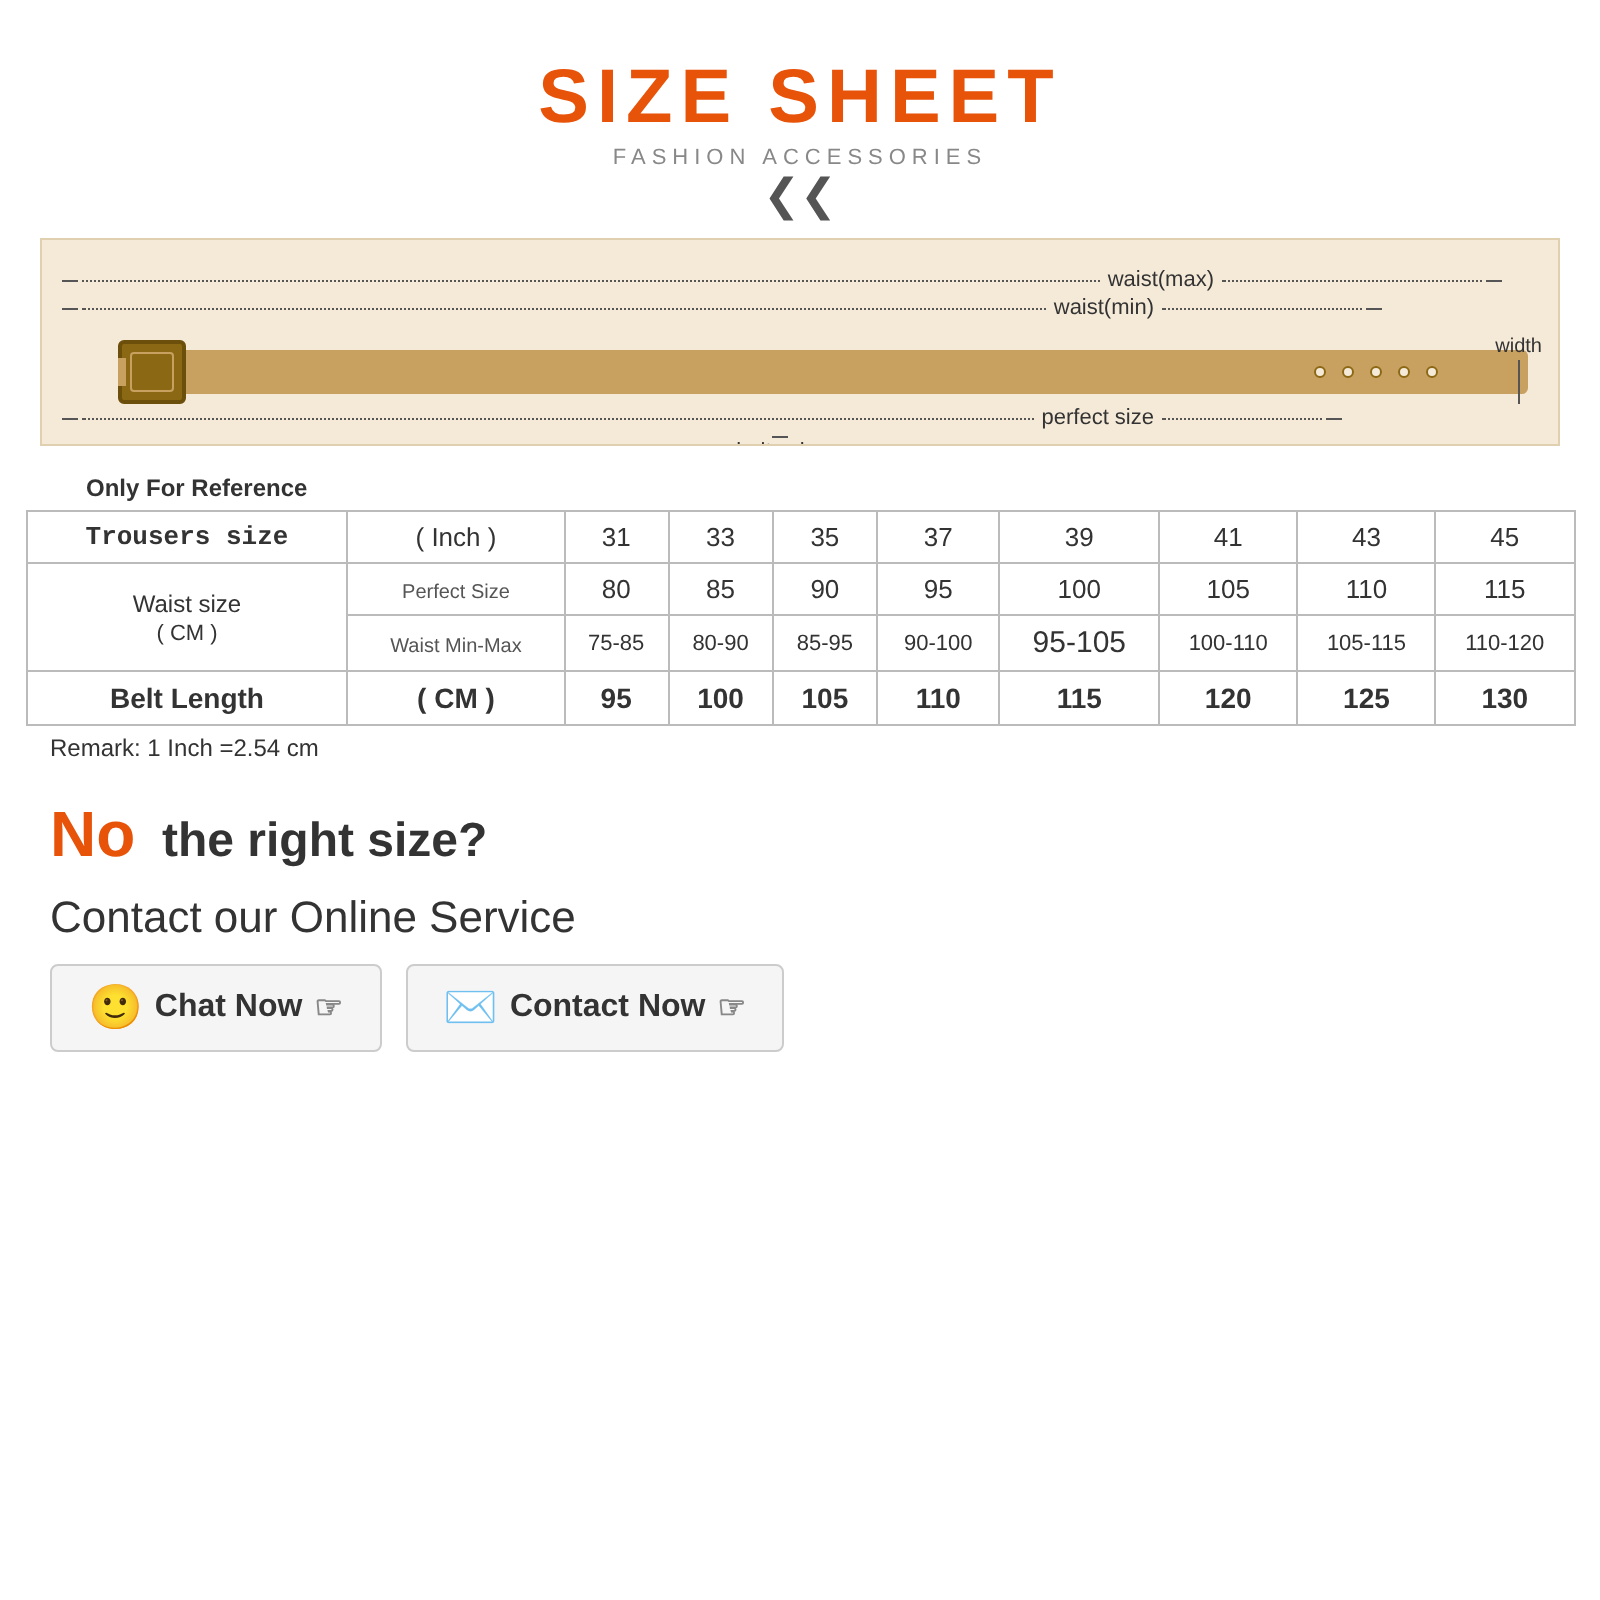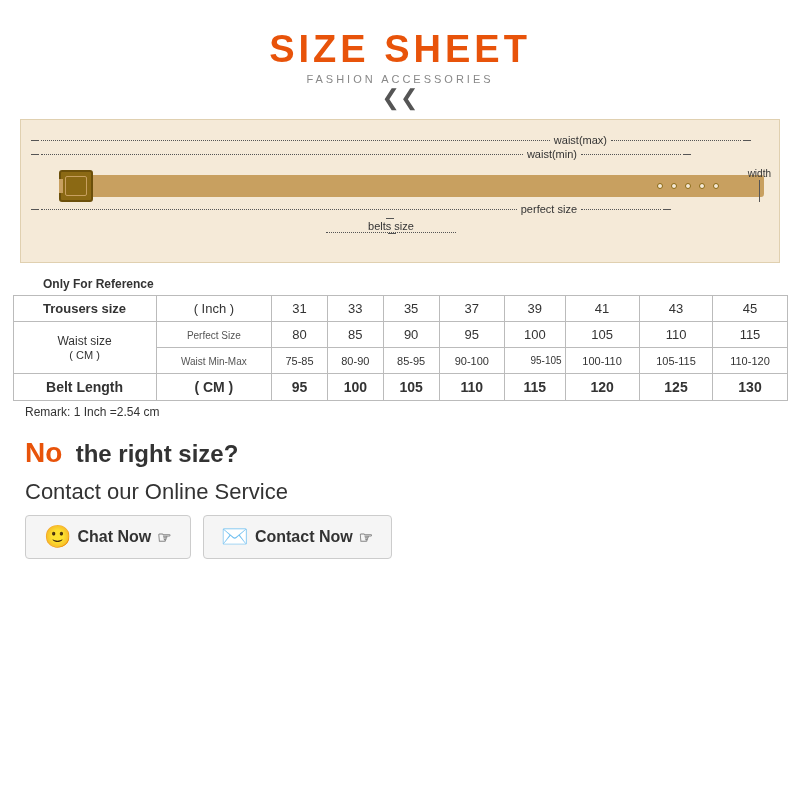--- a/index.html
+++ b/index.html
@@ -34,21 +34,21 @@
     }
     .chevron {
       font-size: 22px;
       color: #555;
       margin-top: 2px;
       line-height: 1;
     }
     
     .belt-diagram {
       width: 760px;
-      height: 144px;
+      height: 104px;
       background: #f5ead8;
       margin-top: 10px;
       position: relative;
       border: 1px solid #e0d0b0;
       overflow: hidden;
     }
     
     .belt-strap {
       position: absolute;
       top: 55px;
@@ -131,21 +131,21 @@
       align-self: flex-start;
       margin-left: 10px;
     }
     .no-right-size {
       font-size: 24px;
       font-weight: bold;
       color: #333;
     }
     .no-right-size .no-word {
       color: #e8530a;
-      font-size: 28px;
+      font-size: 32px;
     }
     .contact-service {
       font-size: 22px;
       font-weight: normal;
       color: #333;
       margin-top: 10px;
     }
     .service-buttons {
       display: flex;
       gap: 12px;
@@ -247,21 +247,21 @@
       <span style="display:inline-block; width:130px; border-top:1px dotted #555;"></span>
       <span style="display:inline-block; width:8px; height:1px; background:#555; margin-left:2px;"></span>
     </div>
   </div>
 
   <div class="only-ref">Only For Reference</div>
 
   <table class="size-table">
     <tbody>
         <tr class="header-row">
-      <td style="font-weight:bold;">Trousers size</td>
+      <td style="font-weight:bold;font-family:Liberation Mono, monospace;">Trousers size</td>
       <td>( Inch )</td>
       <td>31</td>
       <td>33</td>
       <td>35</td>
       <td>37</td>
       <td>39</td>
       <td>41</td>
       <td>43</td>
       <td>45</td>
     </tr>
@@ -283,21 +283,21 @@
       <td>115</td>
     </tr>
     <tr>
       <td>
         <span class="sub-label">Waist Min-Max</span>
       </td>
       <td style="font-size:11px;">75-85</td>
       <td style="font-size:11px;">80-90</td>
       <td style="font-size:11px;">85-95</td>
       <td style="font-size:11px;">90-100</td>
-      <td style="font-size:10px;text-align:right;">95-105</td>
+      <td style="font-size:15px;">95-105</td>
       <td style="font-size:11px;">100-110</td>
       <td style="font-size:11px;">105-115</td>
       <td style="font-size:11px;">110-120</td>
     </tr>
     <tr class="bold-row">
       <td style="font-weight:bold;">Belt Length</td>
       <td style="font-weight:bold;">( CM )</td>
       <td>95</td>
       <td>100</td>
       <td>105</td>

